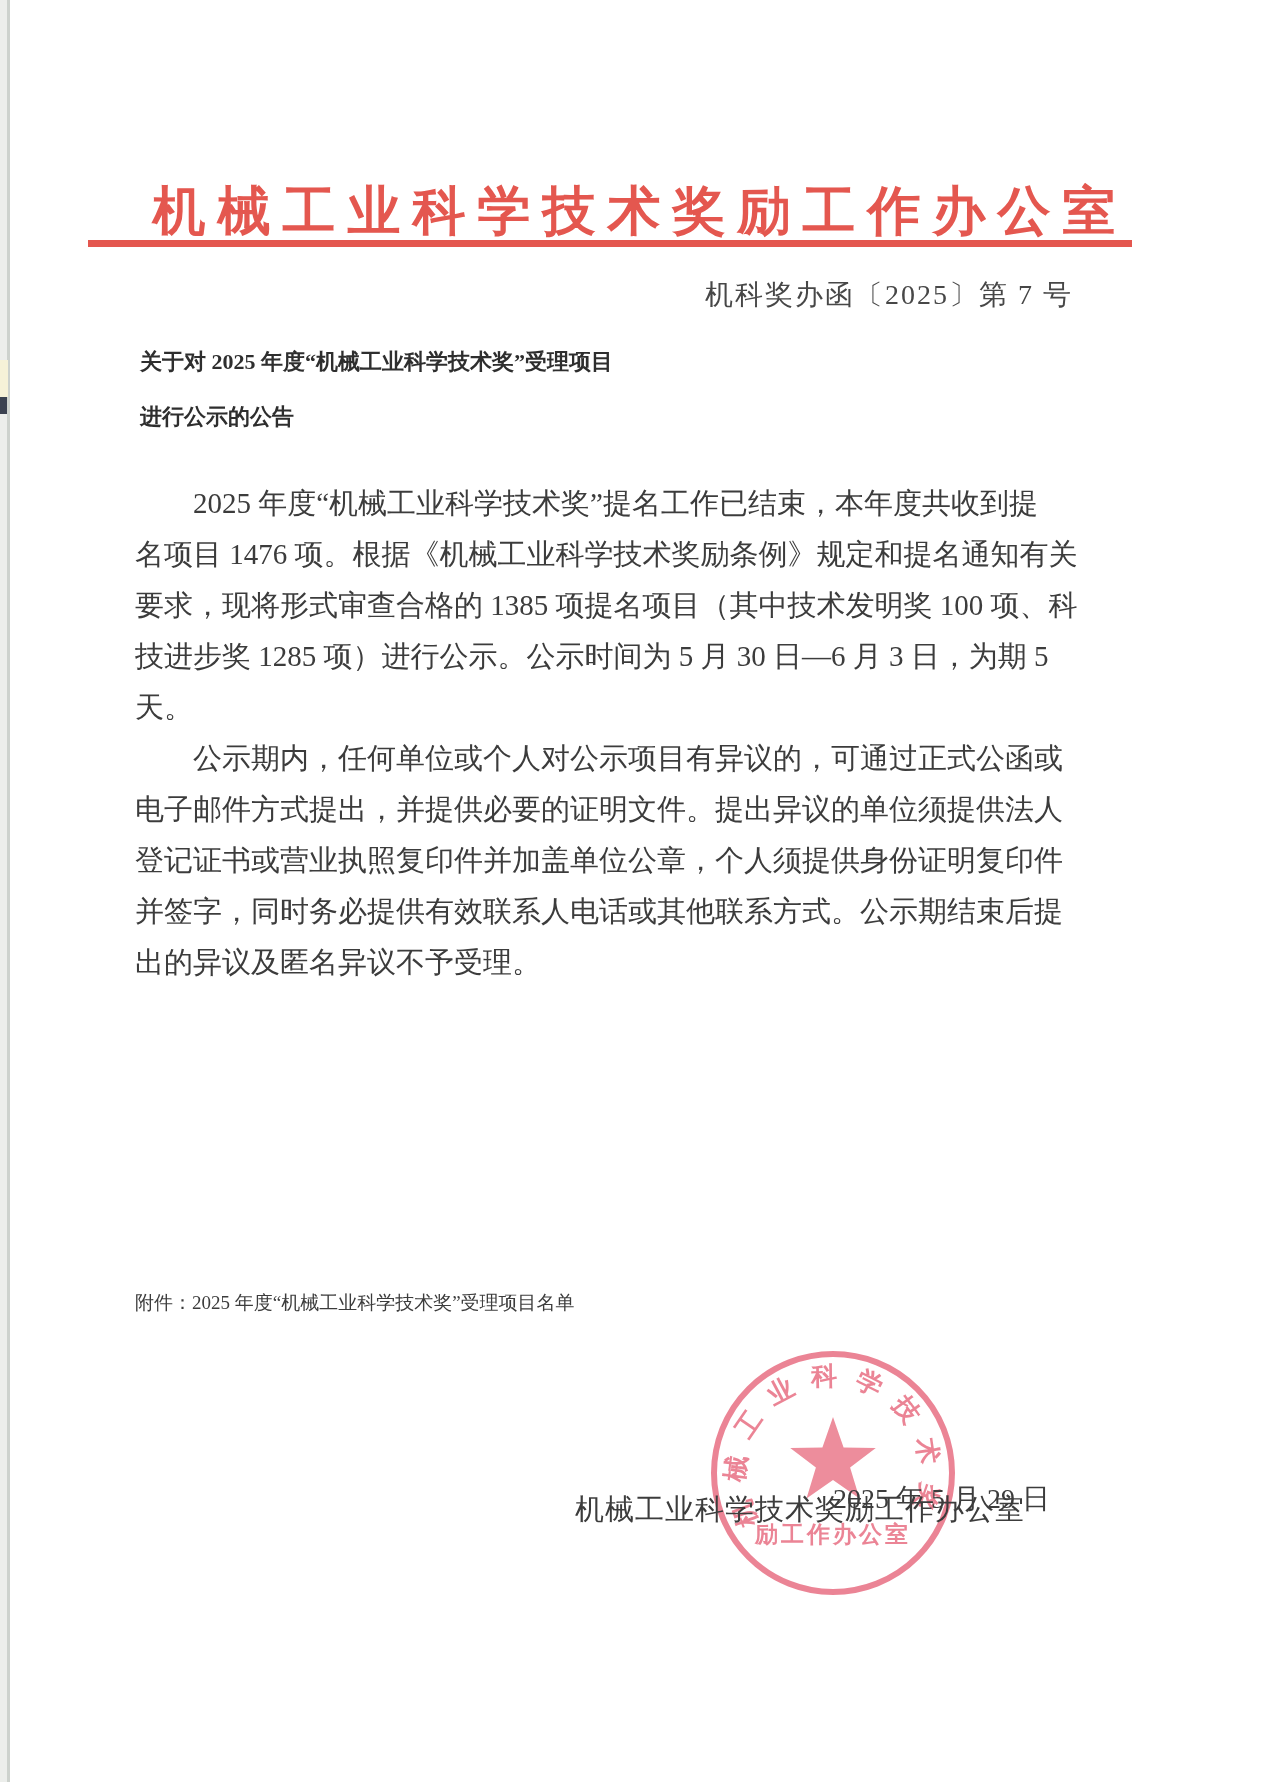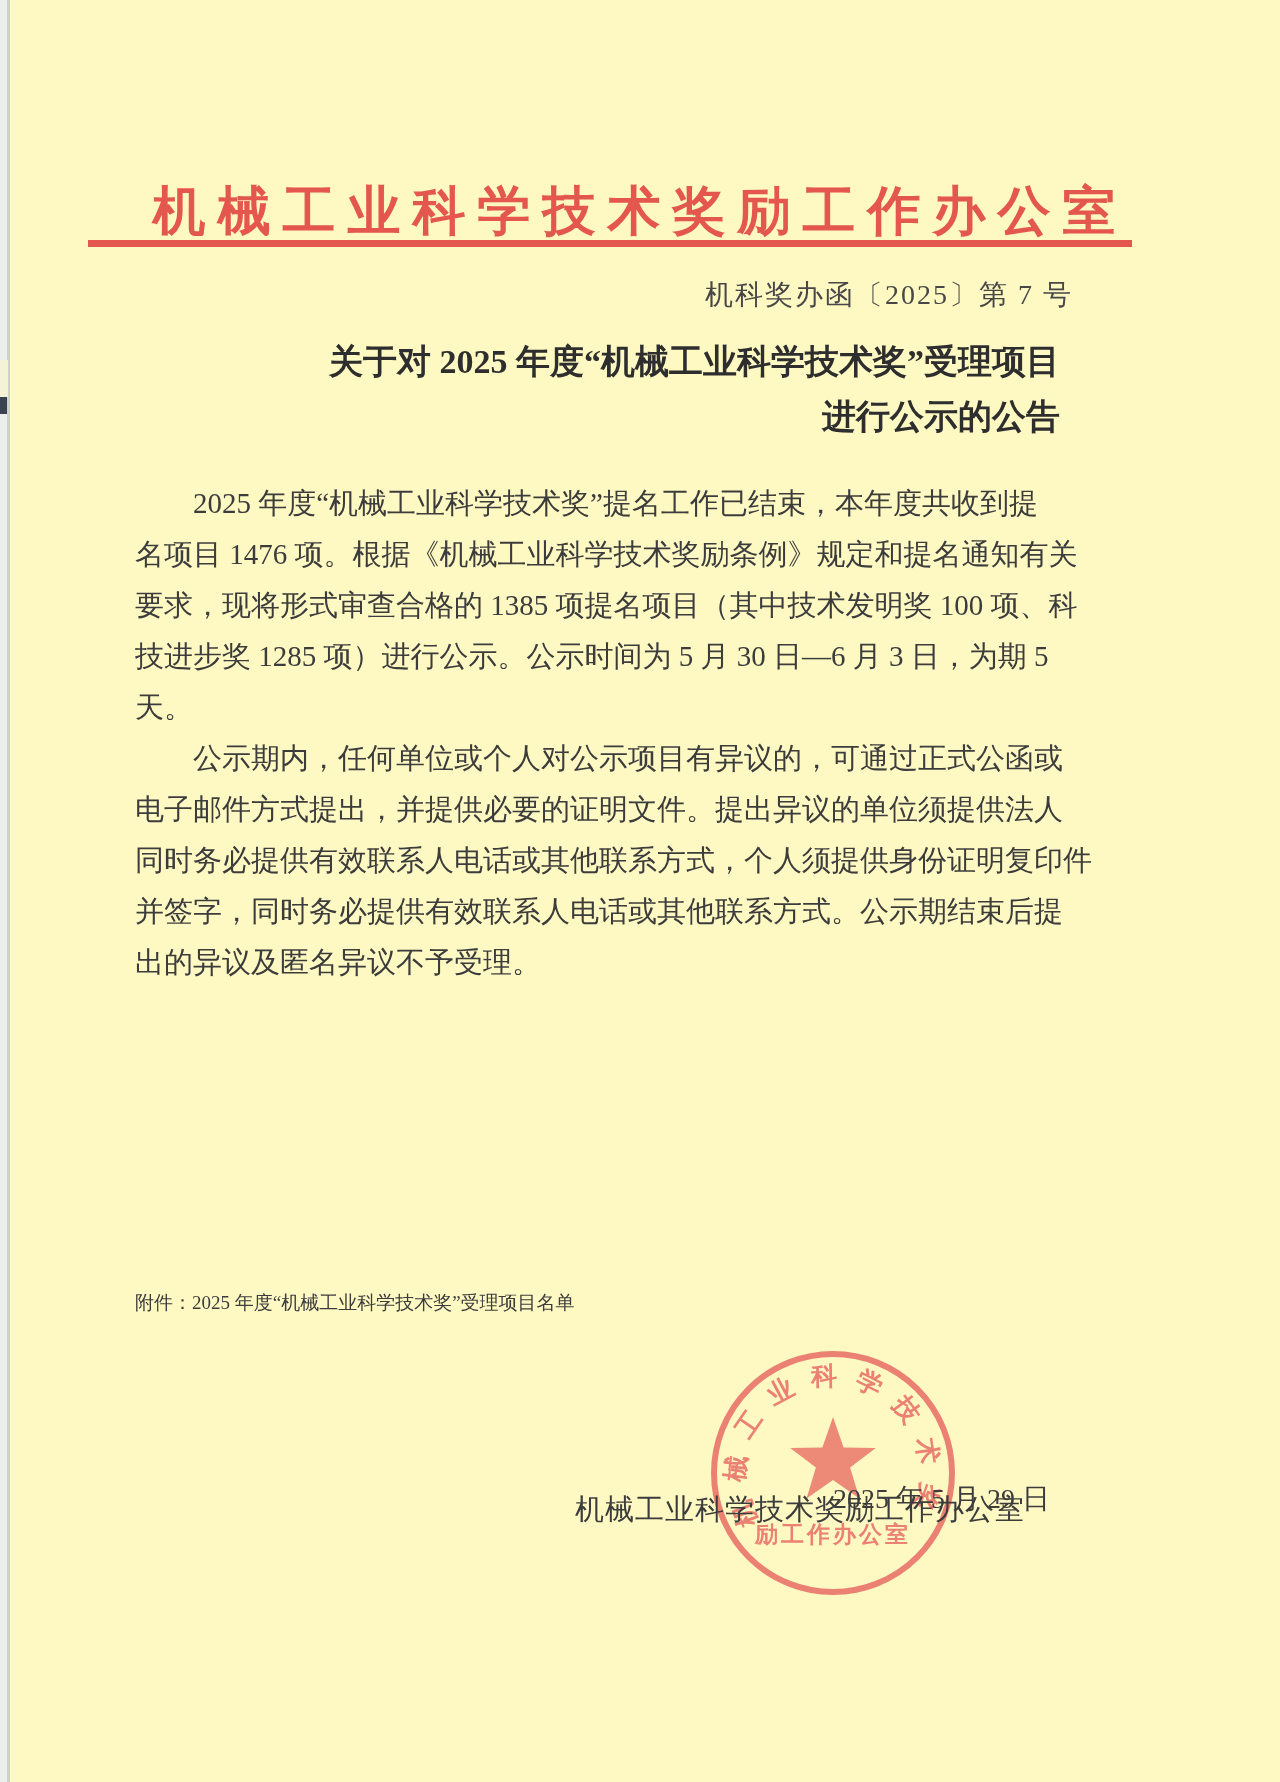--- a/index.html
+++ b/index.html
@@ -1,18 +1,18 @@
 <!DOCTYPE html>
 <html><head>
 <meta charset="utf-8">
 <style>
   html,body{margin:0;padding:0;background:#e9e9e9;}
   .page{
     position:relative;width:1280px;height:1782px;margin:0 auto;
-    background:#fef9c3;overflow:hidden;
+    background:#ffffff;overflow:hidden;
     font-family:"Liberation Serif","DejaVu Serif",serif;
     color:#3e3e3e;
   }
   
   .scan-strip{position:absolute;left:0;top:0;width:7px;height:1782px;background:#eceeeb;}
   .scan-line{position:absolute;left:7px;top:0;width:3px;height:1782px;background:#cdd2cd;}
   .scan-yellow{position:absolute;left:0;top:360px;width:8px;height:37px;background:#f6f2d8;}
   .scan-dark{position:absolute;left:0;top:397px;width:7px;height:17px;background:#3b4250;}
 
   .letterhead{
@@ -22,21 +22,21 @@
   }
   .letterhead-rule{
     position:absolute;left:88px;top:240px;width:1044px;height:7px;background:#e4574f;
   }
   .doc-number{
     position:absolute;left:705px;top:256px;font-size:28px;color:#474747;
     letter-spacing:2px;white-space:nowrap;margin-top:20px;
   }
   .notice-title{
     position:absolute;left:140px;top:334px;width:920px;
-    text-align:right;font-size:34px;font-weight:bold;color:#2e2e2e;
+    text-align:left;font-size:22px;font-weight:bold;color:#2e2e2e;
     line-height:55px;white-space:nowrap;
   }
   .body-block{
     position:absolute;left:135px;top:478px;width:945px;
     font-size:29px;line-height:51px;color:#3c3c3c;
   }
   .body-line{white-space:nowrap;}
   .indent{padding-left:58px;}
   .contact-block{
     position:absolute;left:135px;top:1045px;width:945px;
@@ -80,21 +80,21 @@
   </div>
 
   <div class="body-block">
     <div class="body-line indent">2025 年度“机械工业科学技术奖”提名工作已结束，本年度共收到提</div>
     <div class="body-line">名项目 1476 项。根据《机械工业科学技术奖励条例》规定和提名通知有关</div>
     <div class="body-line">要求，现将形式审查合格的 1385 项提名项目（其中技术发明奖 100 项、科</div>
     <div class="body-line">技进步奖 1285 项）进行公示。公示时间为 5 月 30 日—6 月 3 日，为期 5</div>
     <div class="body-line">天。</div>
     <div class="body-line indent">公示期内，任何单位或个人对公示项目有异议的，可通过正式公函或</div>
     <div class="body-line">电子邮件方式提出，并提供必要的证明文件。提出异议的单位须提供法人</div>
-    <div class="body-line">同时务必提供有效联系人电话或其他联系方式，个人须提供身份证明复印件</div>
+    <div class="body-line">登记证书或营业执照复印件并加盖单位公章，个人须提供身份证明复印件</div>
     <div class="body-line">并签字，同时务必提供有效联系人电话或其他联系方式。公示期结束后提</div>
     <div class="body-line">出的异议及匿名异议不予受理。</div>
   </div>
 
 
   <div class="attachment-line">附件：2025 年度“机械工业科学技术奖”受理项目名单</div>
 
   <svg class="seal" viewBox="0 0 246 246">
     <circle cx="123" cy="123" r="119" fill="none" stroke="#e7697e" stroke-width="6"></circle>
     <polygon points="123,67 133.6,97.4 165.8,98.1 140.1,117.6 149.5,148.4 123,130 96.5,148.4 105.9,117.6 80.2,98.1 112.4,97.4" fill="#e97486"></polygon>

